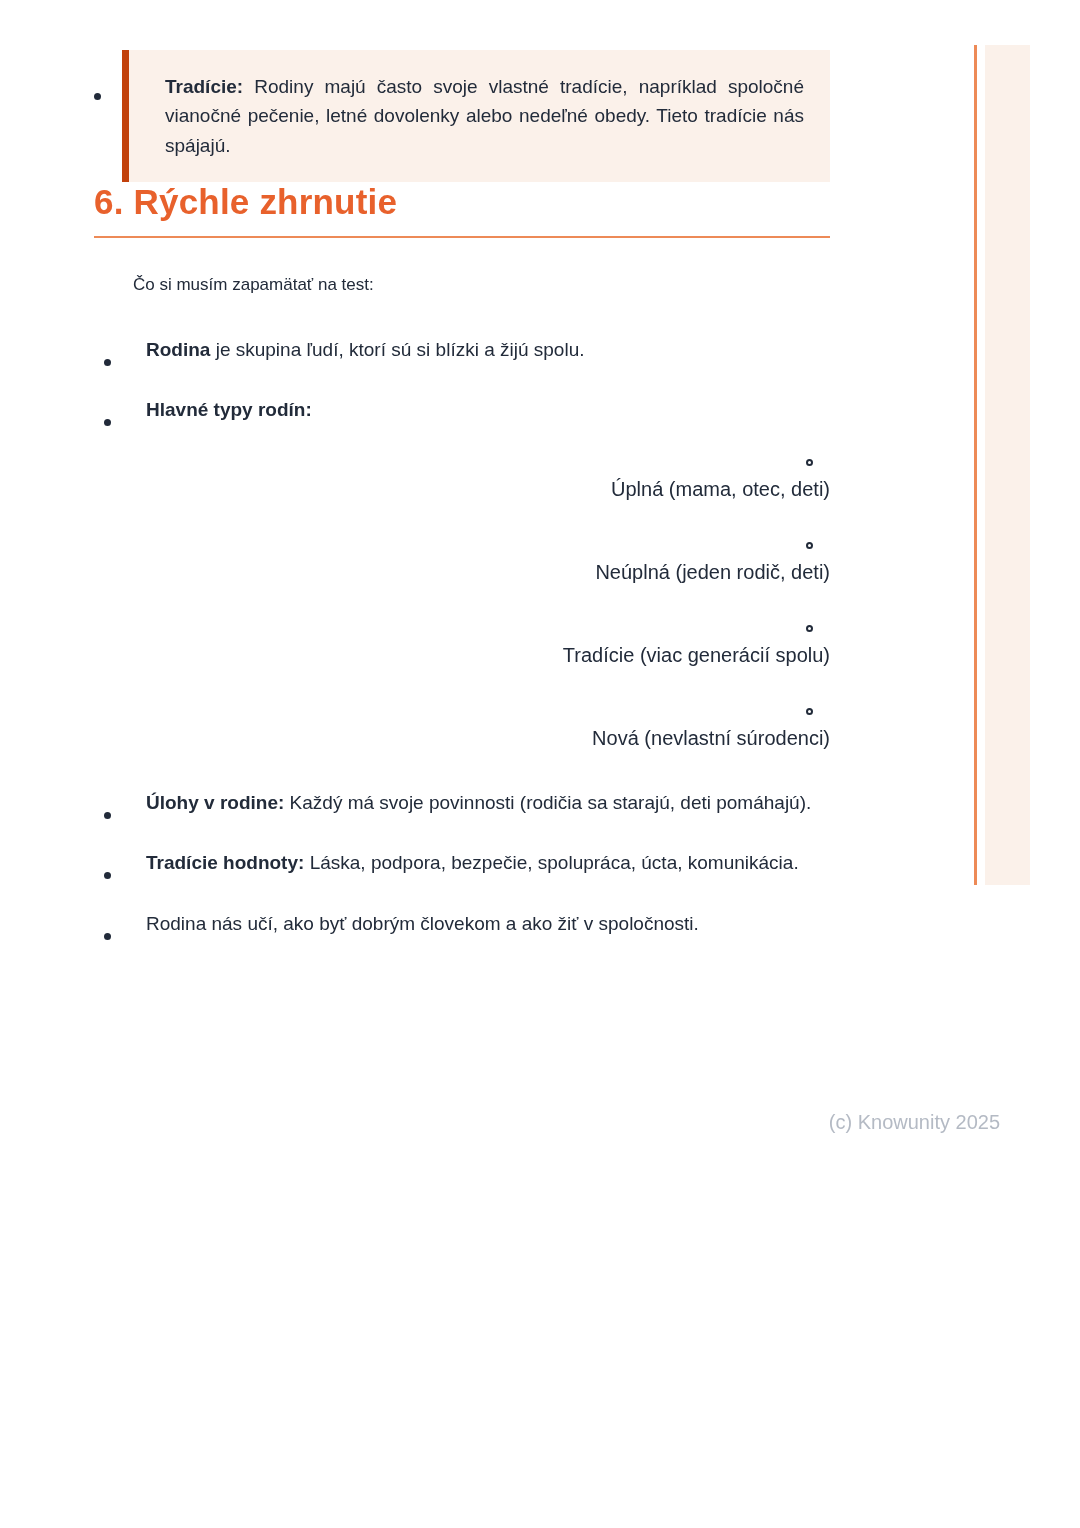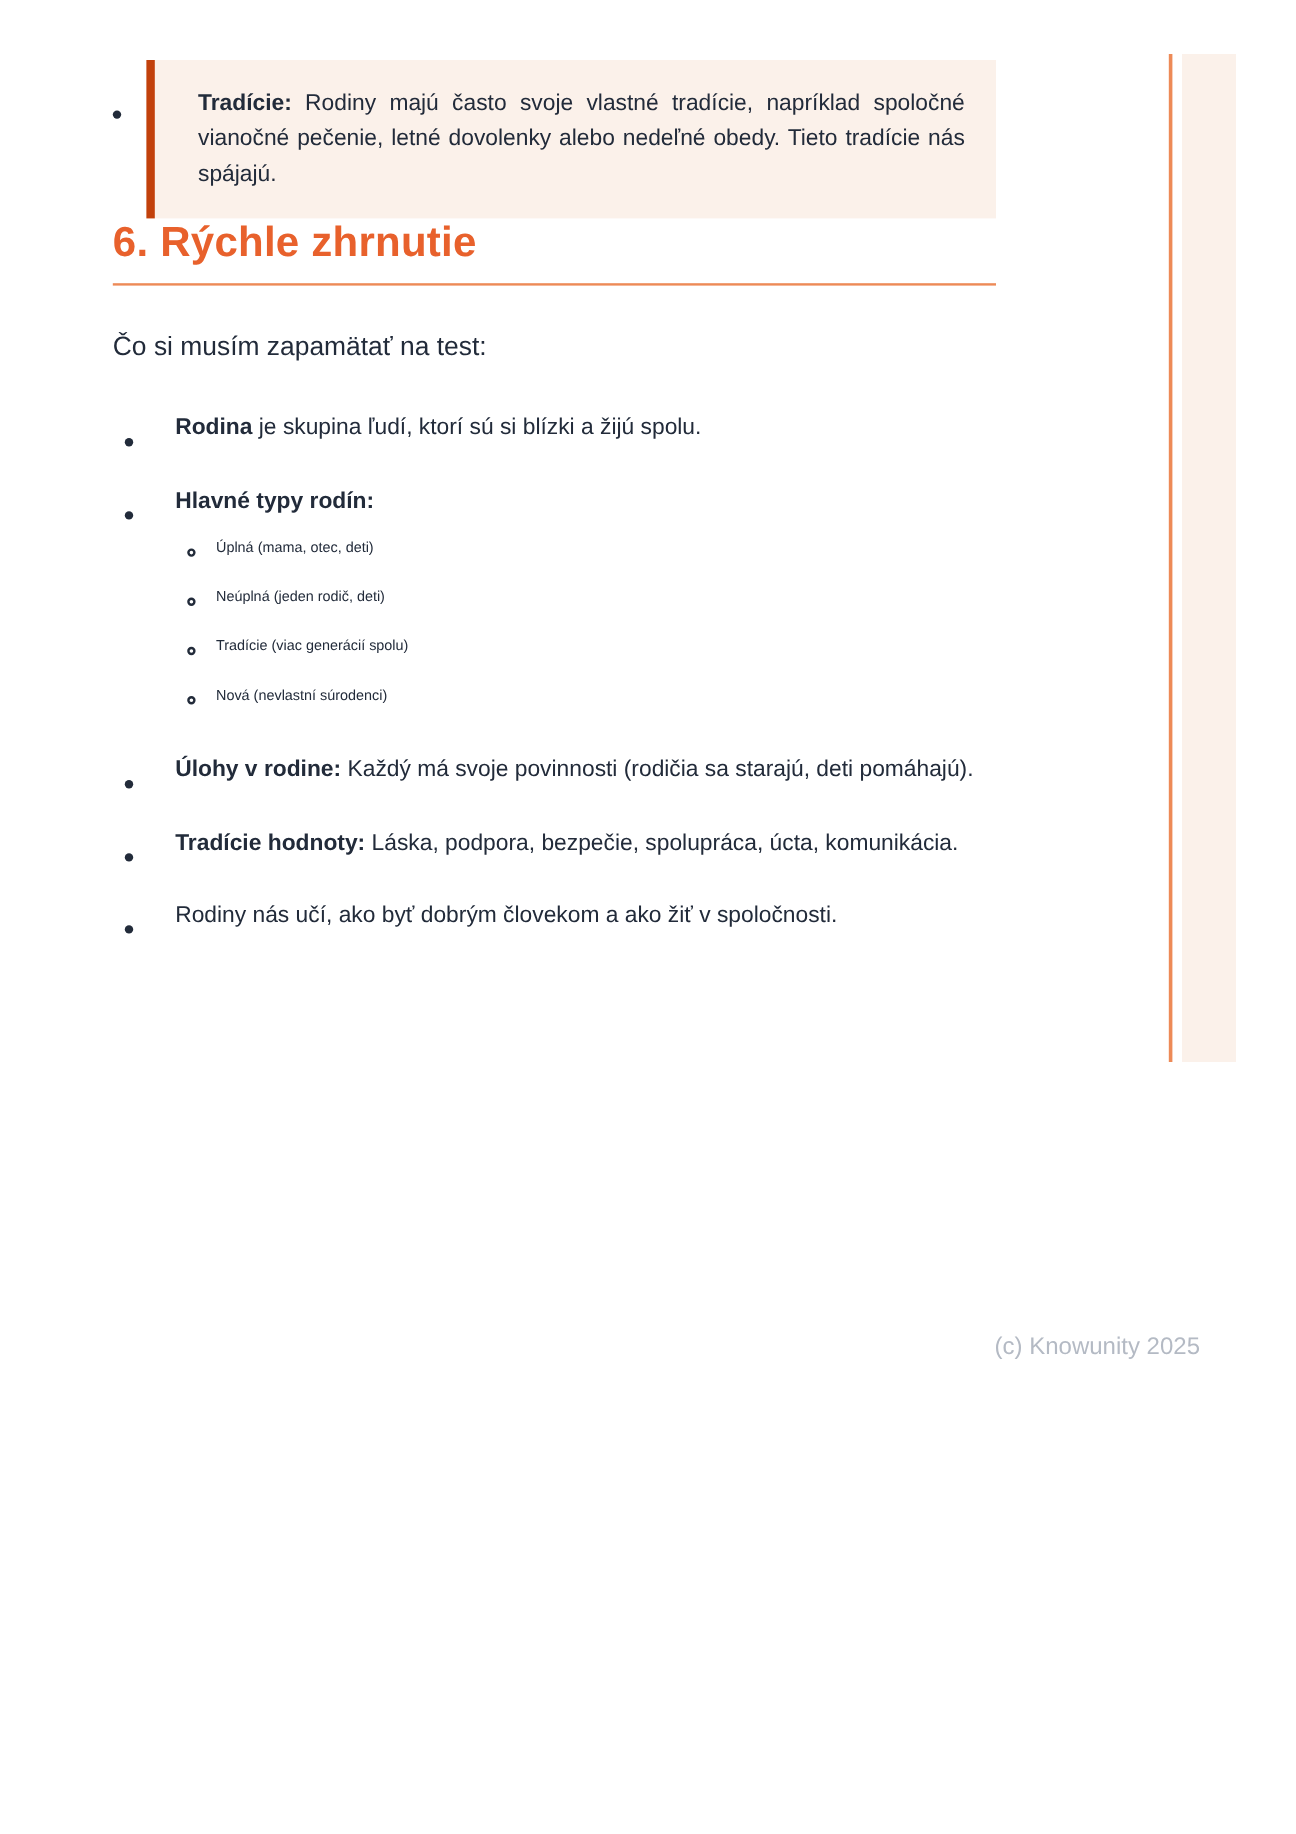--- a/index.html
+++ b/index.html
@@ -63,22 +63,23 @@
   .heading-rule {
     margin-top: 14px;
     height: 2px;
     width: 100%;
     background: var(--rule, #ed8a57);
     border: none;
   }
 
   .intro {
     margin-top: 34px;
-    font-size: 22px;
+    font-size: 17px;
     line-height: 1.5;
+    margin-left: 39px;
   }
 
   
   .summary-list {
     margin-top: 38px;
     list-style: none;
   }
   .summary-list > li {
     display: flex;
     align-items: flex-start;
@@ -96,24 +97,25 @@
   .li-body { flex: 1; }
 
   .sub-list {
     list-style: none;
     margin-top: 10px;
     margin-bottom: 6px;
     margin-left: 10px;
   }
   .sub-list > li {
     display: flex;
-    align-items: center;
+    align-items: flex-end;
     margin-bottom: 14px;
-    font-size: 12px;
+    font-size: 20px;
     line-height: 1.5;
+    flex-direction: column;
   }
   .sub-marker-col {
     width: 24px;
     flex-shrink: 0;
     padding-top: 9px;
   }
   .circle {
     display: inline-block;
     width: 7px;
     height: 7px;
@@ -228,21 +230,21 @@
         <div class="marker-col">
           <span class="dot"></span>
         </div>
         <div class="li-body"><span class="bold">Tradície hodnoty:</span><span> Láska, podpora, bezpečie, spolupráca, úcta, komunikácia.</span></div>
       </li>
 
       <li>
         <div class="marker-col">
           <span class="dot"></span>
         </div>
-        <div class="li-body"><span class="bold"></span><span>Rodiny nás učí, ako byť dobrým človekom a ako žiť v spoločnosti.</span></div>
+        <div class="li-body"><span class="bold"></span><span>Rodina nás učí, ako byť dobrým človekom a ako žiť v spoločnosti.</span></div>
       </li>
 
     </ul>
   </div>
 
   <div class="footer-credit">(c) Knowunity 2025</div>
 
 </div>
 
 </body></html>

